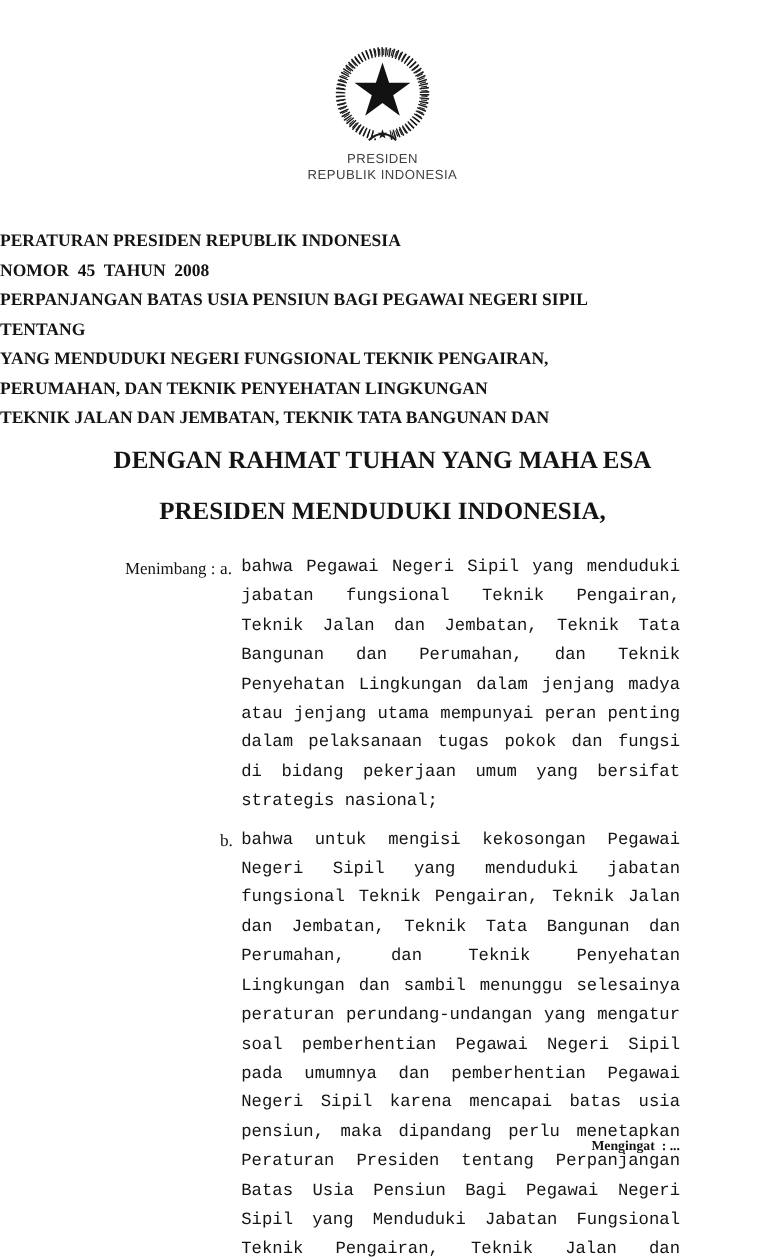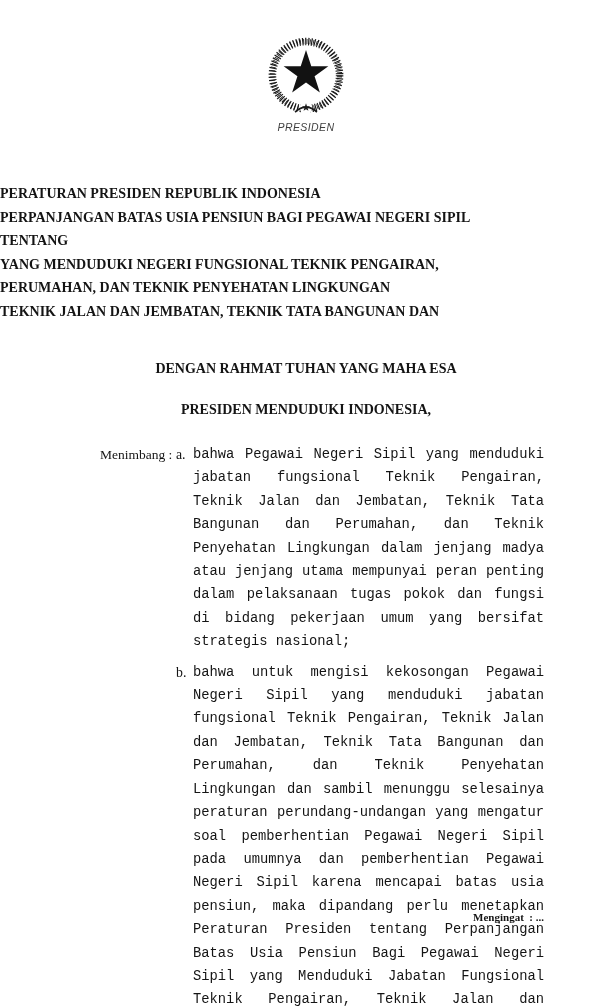--- a/index.html
+++ b/index.html
@@ -19,21 +19,20 @@
     overflow: hidden;
   }
 
   
   .letterhead {
     position: absolute;
     top: 34px;
     left: 0;
     width: 100%;
     text-align: center;
-    font-style: italic;
   }
   .letterhead svg { display: block; margin: 0 auto; }
   .org-name {
     margin-top: 3px;
     font-family: "Liberation Sans", "DejaVu Sans", sans-serif;
     font-size: 10.5px;
     line-height: 13px;
     letter-spacing: 0.4px;
     color: var(--letterhead-gray);
   }
@@ -49,21 +48,21 @@
     line-height: 23.5px;
   }
   .title-block div { white-space: pre-wrap; }
 
   .invocation, .issuer {
     position: absolute;
     left: 0;
     width: 100%;
     text-align: center;
     font-weight: 700;
-    font-size: 14px;
+    font-size: 20px;
     line-height: 23.5px;
     white-space: pre-wrap;
   }
   .invocation { top: 357px; }
   .issuer { top: 398px; }
 
   
   .considerations {
     position: absolute;
     top: 443px;
@@ -110,25 +109,27 @@
       <circle cx="50" cy="49" r="40" fill="none" stroke="#1a1a1a" stroke-width="6" stroke-dasharray="1,2.9" transform="rotate(2.4 50 49)"></circle>
 
       <polygon fill="#121212" points="50,19 56.3,38.3 76.6,38.3 60.2,50.3 66.5,69.7 50,57.7 33.5,69.7 39.8,50.3 23.4,38.3 43.7,38.3"></polygon>
 
       <circle cx="50" cy="88" r="7.5" fill="#ffffff"></circle>
       <path d="M37,93 Q44,86.5 50,87.5 M63,93 Q56,86.5 50,87.5" fill="none" stroke="#1a1a1a" stroke-width="2"></path>
       <polygon fill="#1a1a1a" points="50,82.5 51.2,85.9 54.8,86 51.9,88.1 52.9,91.5 50,89.5 47.1,91.5 48.1,88.1 45.2,86 48.8,85.9"></polygon>
     </svg>
     <div class="org-name">
       <div>PRESIDEN</div>
+      <div>REPUBLIK INDONESIA</div>
     </div>
   </div>
 
   <div class="title-block">
     <div>PERATURAN PRESIDEN REPUBLIK INDONESIA</div>
+    <div>NOMOR  45  TAHUN  2008</div>
     <div>PERPANJANGAN BATAS USIA PENSIUN BAGI PEGAWAI NEGERI SIPIL</div>
     <div>TENTANG</div>
     <div>YANG MENDUDUKI NEGERI FUNGSIONAL TEKNIK PENGAIRAN,</div>
     <div>PERUMAHAN, DAN TEKNIK PENYEHATAN LINGKUNGAN</div>
     <div>TEKNIK JALAN DAN JEMBATAN, TEKNIK TATA BANGUNAN DAN</div>
   </div>
 
   <div class="invocation">DENGAN RAHMAT TUHAN YANG MAHA ESA</div>
   <div class="issuer">PRESIDEN MENDUDUKI INDONESIA,</div>
 

